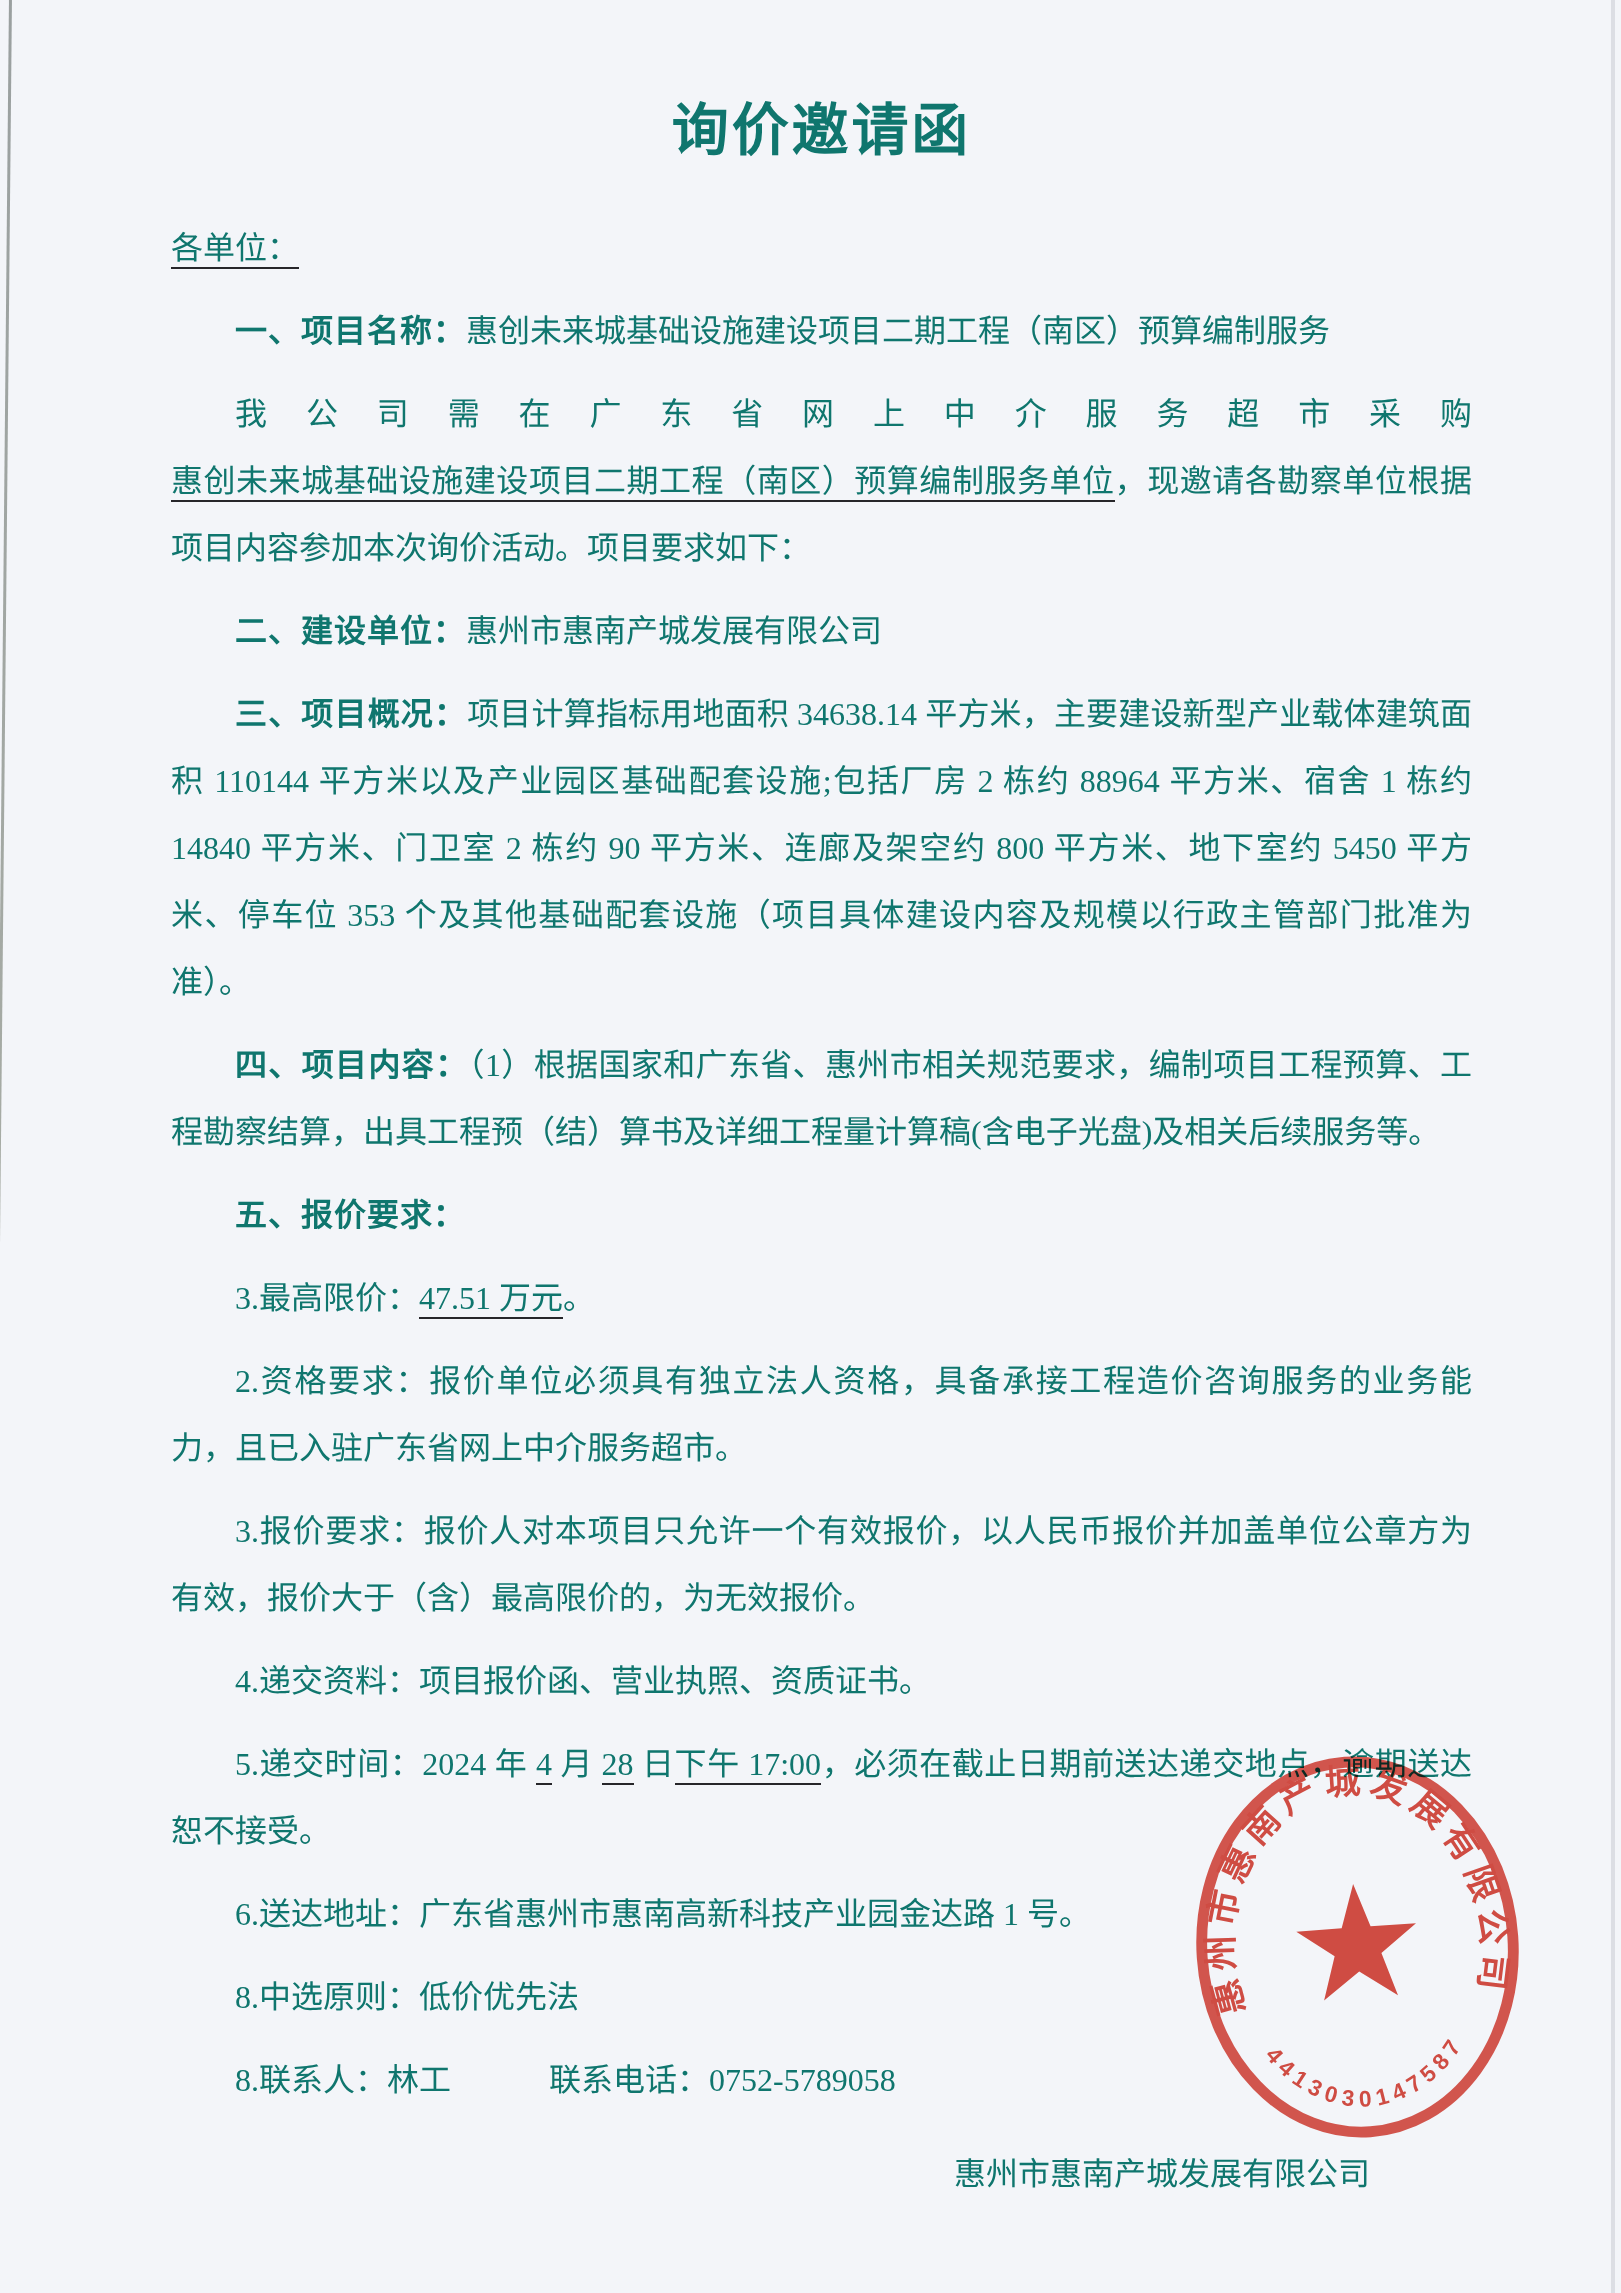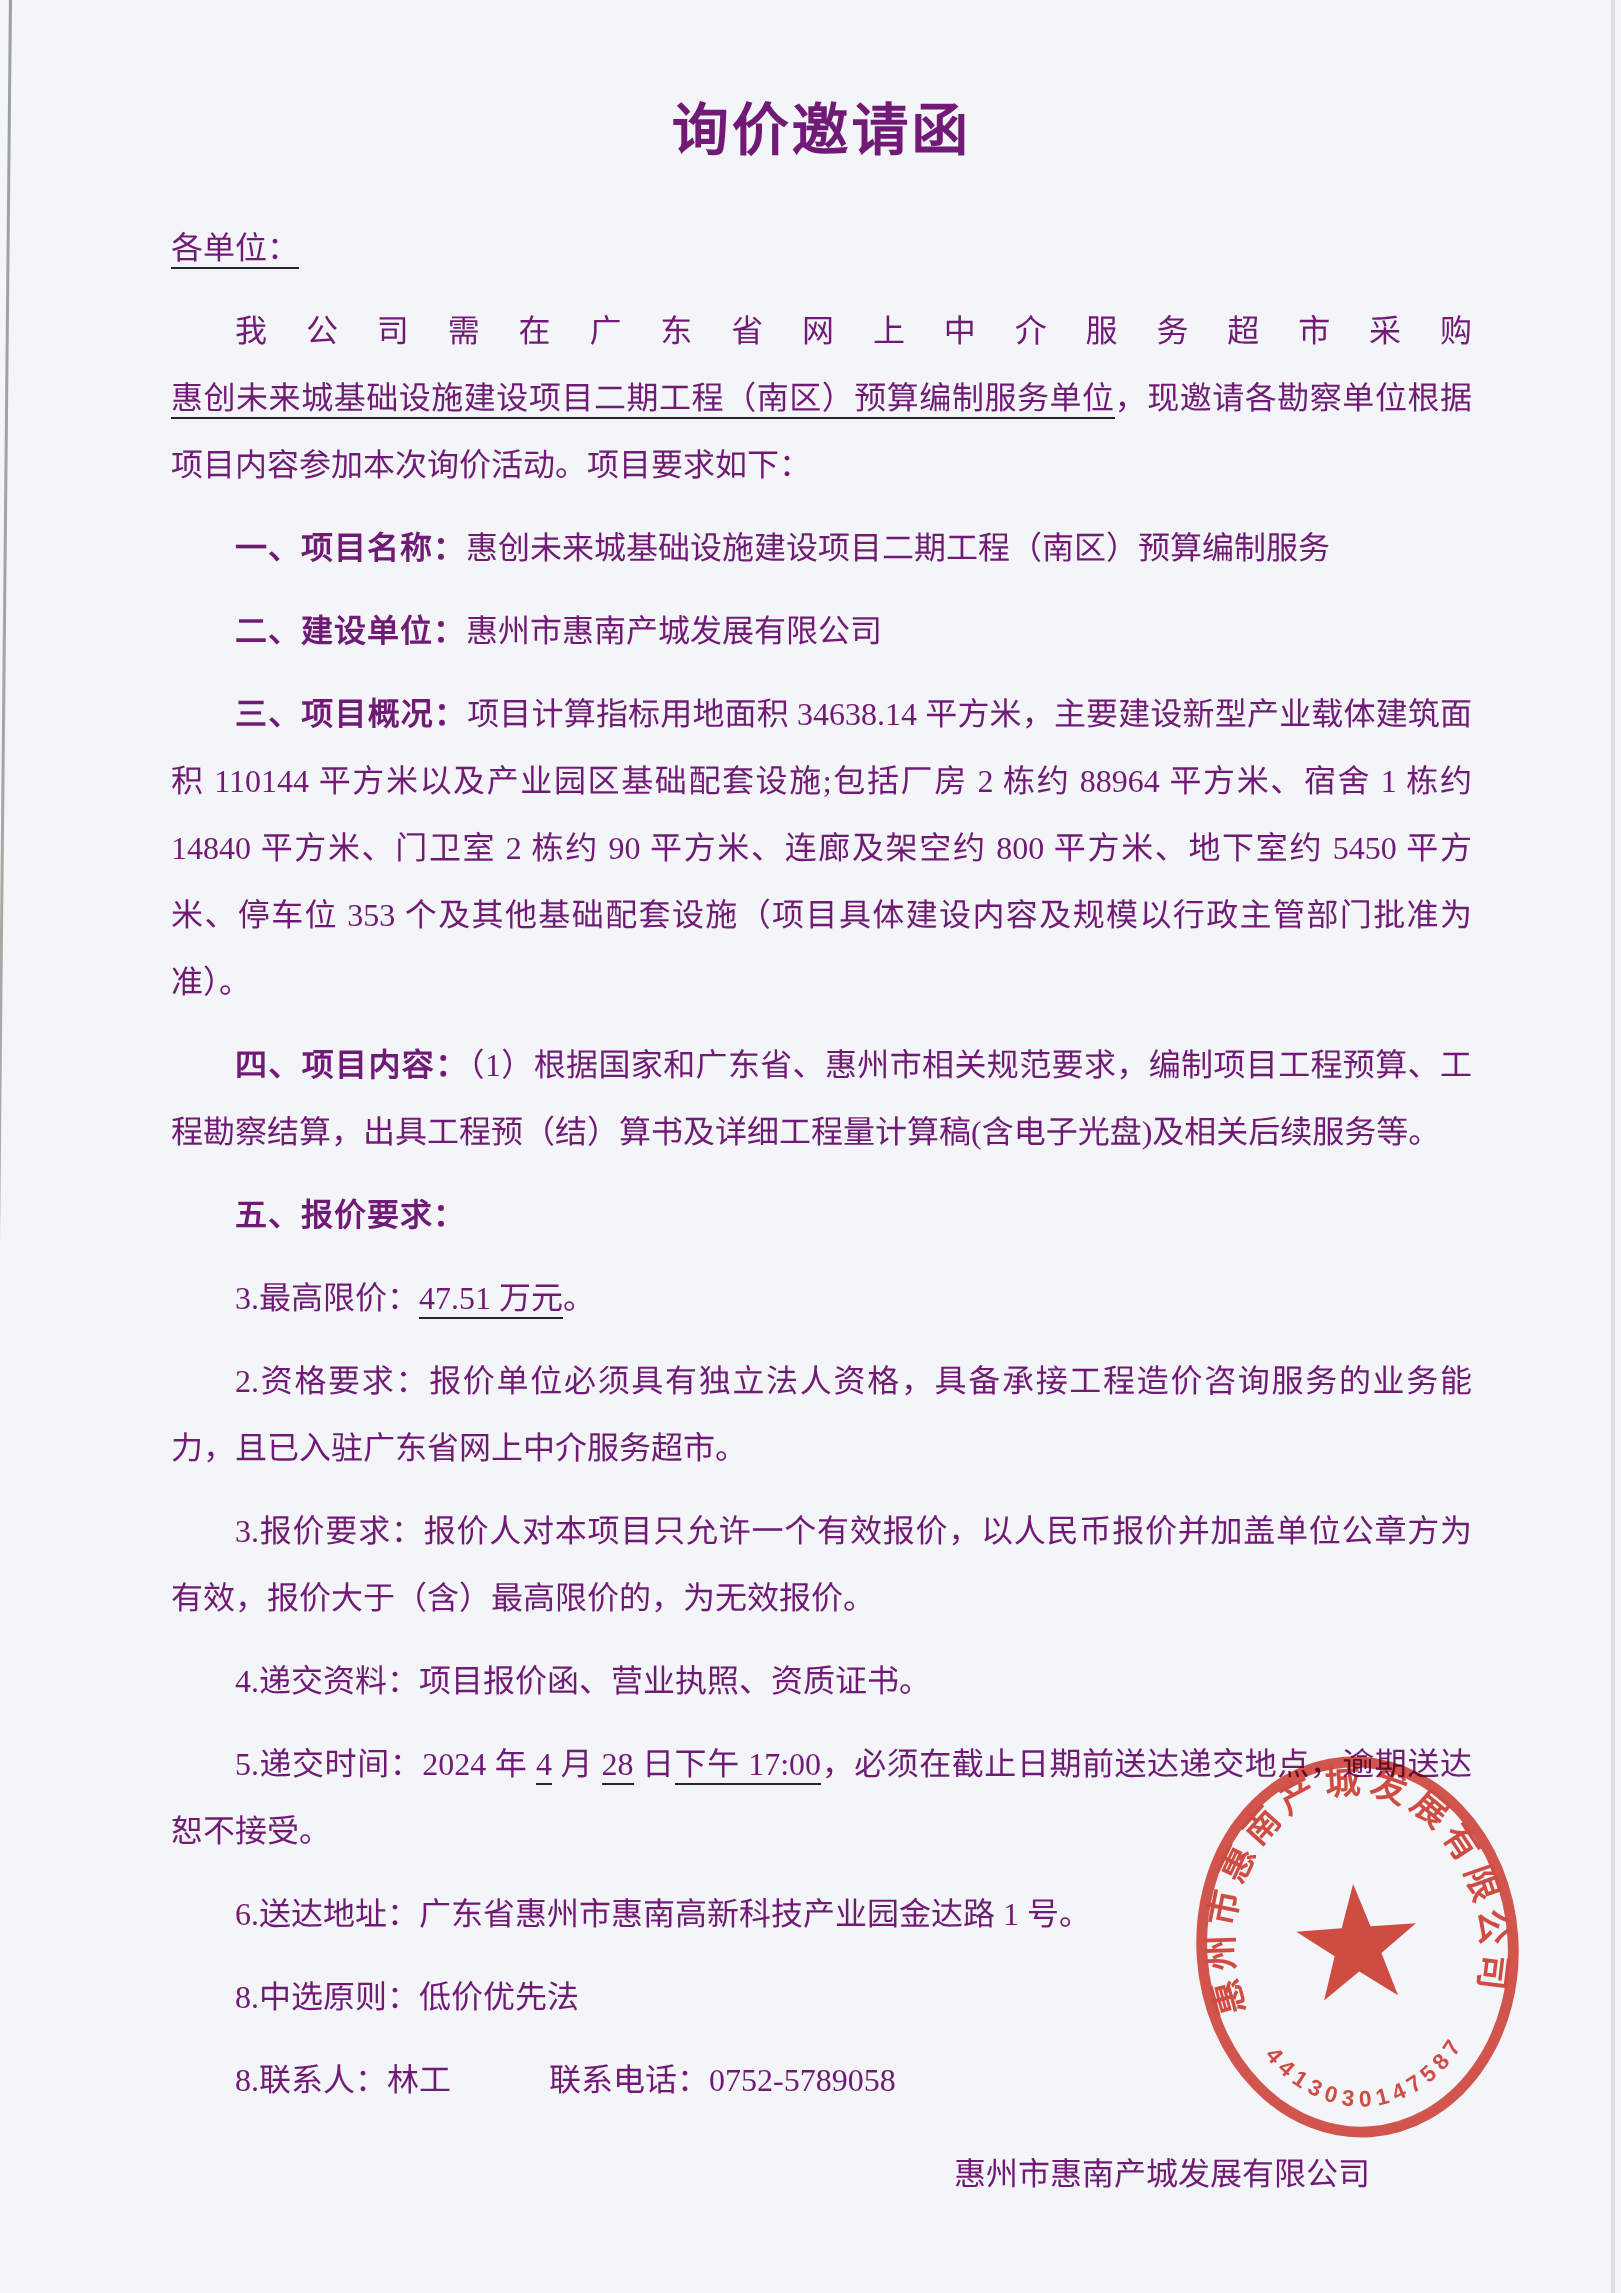--- a/index.html
+++ b/index.html
@@ -6,21 +6,21 @@
     margin: 0; padding: 0;
     background: #f3f5f9;
   }
   .page {
     position: relative;
     width: 1621px;
     height: 2294px;
     background: #f3f5f9;
     overflow: hidden;
     font-family: "Liberation Serif", "DejaVu Serif", serif;
-    color: #701a75;
+    color: #0f766e;
     font-size: 32px;
     line-height: 67px;
   }
   
   .edge-line-left {
     position: absolute;
     left: 8.8px; top: -3.9px;
     width: 2.9px; height: 2313px;
     background: linear-gradient(#9aa0a0, #a9aea6 60%, #8fae9b);
     transform: rotate(0.55deg);
@@ -92,23 +92,23 @@
 
   <div class="edge-line-left"></div>
   <div class="edge-line-right"></div>
 
   <div class="content">
 
     <h1 class="doc-title">询价邀请函</h1>
 
     <p class="doc-line"><span class="u">各单位：</span></p>
 
+    <p class="doc-line indent"><span class="label-bold">一、项目名称：</span><span>惠创未来城基础设施建设项目二期工程（南区）预算编制服务</span></p>
+
     <p class="doc-line indent"><span>我公司需在广东省网上中介服务超市采购</span><span class="u">惠创未来城基础设施建设项目二期工程（南区）</span><span class="u">预算编制服务单位</span><span>，现邀请各勘察单位根据项目内容参加本次询价活动。项目要求如下：</span></p>
-
-    <p class="doc-line indent"><span class="label-bold">一、项目名称：</span><span>惠创未来城基础设施建设项目二期工程（南区）预算编制服务</span></p>
 
     <p class="doc-line indent"><span class="label-bold">二、建设单位：</span><span>惠州市惠南产城发展有限公司</span></p>
 
     <p class="doc-line indent"><span class="label-bold">三、项目概况：</span><span>项目计算指标用地面积 34638.14 平方米，主要建设新型产业载体建筑面积 110144 平方米以及产业园区基础配套设施;包括厂房 2 栋约 88964 平方米、宿舍 1 栋约 14840 平方米、门卫室 2 栋约 90 平方米、连廊及架空约 800 平方米、地下室约 5450 平方米、停车位 353 个及其他基础配套设施（项目具体建设内容及规模以行政主管部门批准为准）。</span></p>
 
     <p class="doc-line indent"><span class="label-bold">四、项目内容：</span><span>（1）根据国家和广东省、惠州市相关规范要求，编制项目工程预算、工程勘察结算，出具工程预（结）算书及详细工程量计算稿(含电子光盘)及相关后续服务等。</span></p>
 
     <p class="doc-line indent"><span class="label-bold">五、报价要求：</span></p>
 
     <p class="doc-line indent"><span>3.最高限价：</span><span class="u">47.51 万元</span><span>。</span></p>

